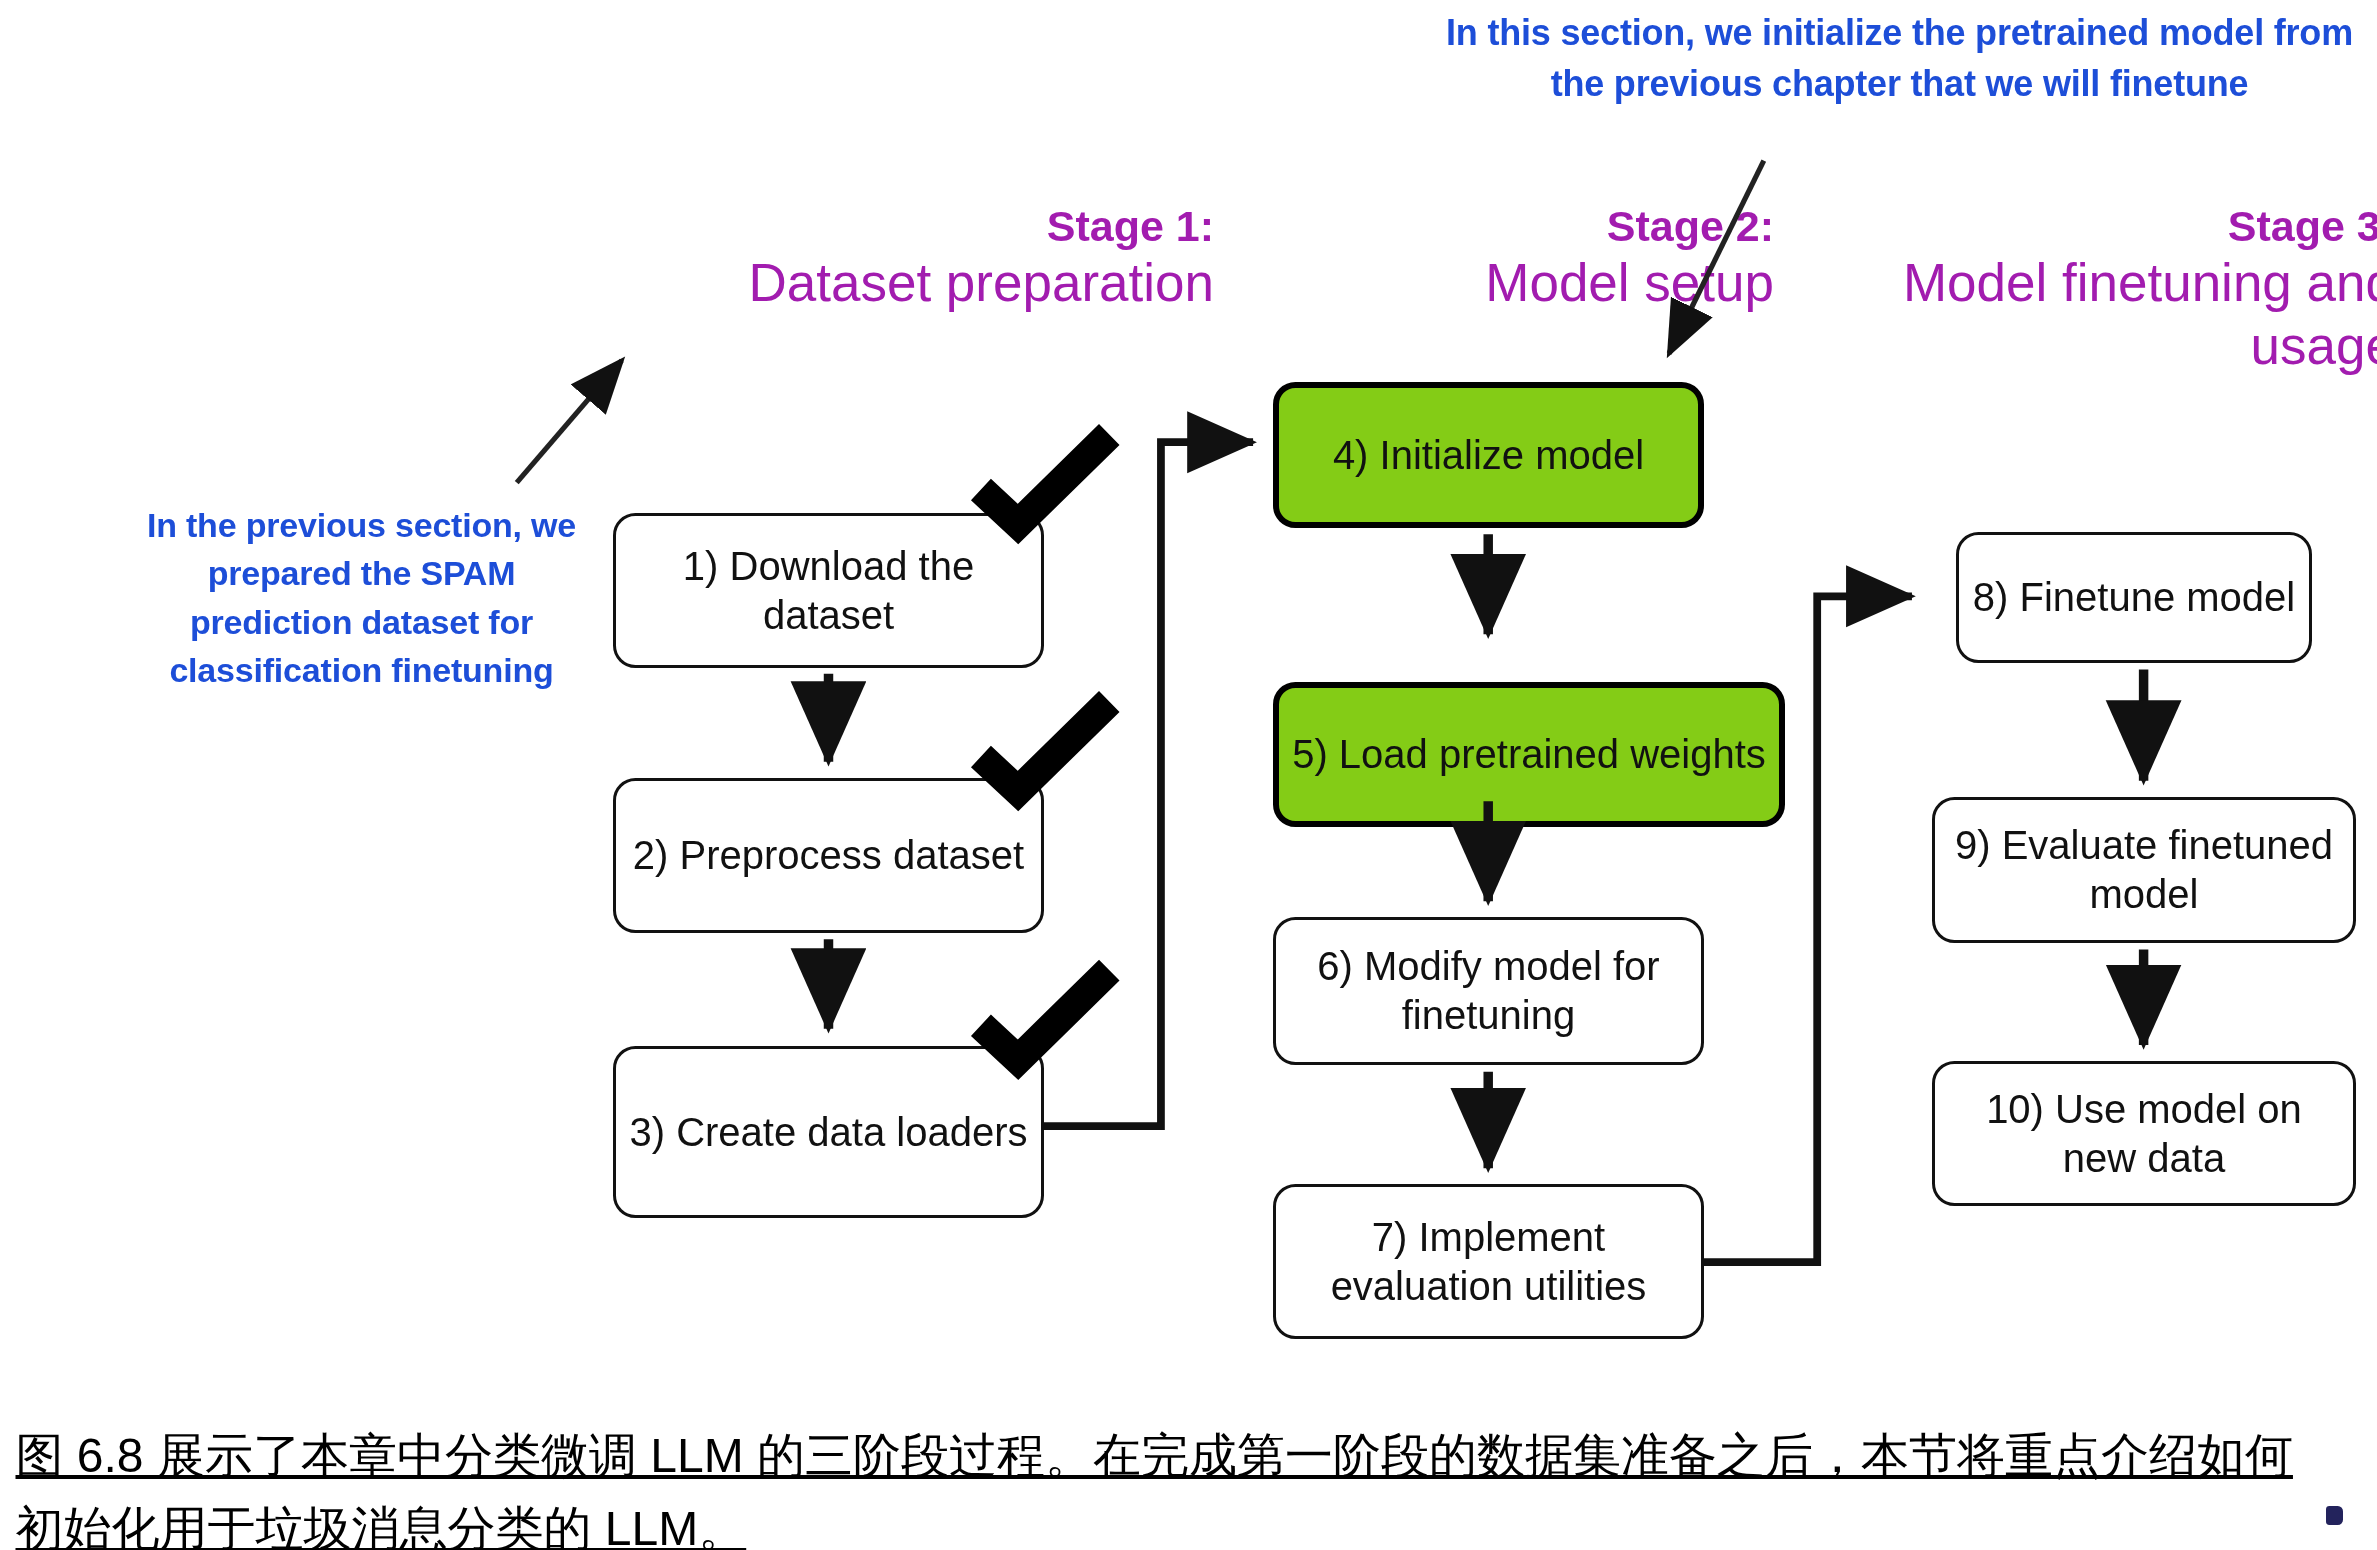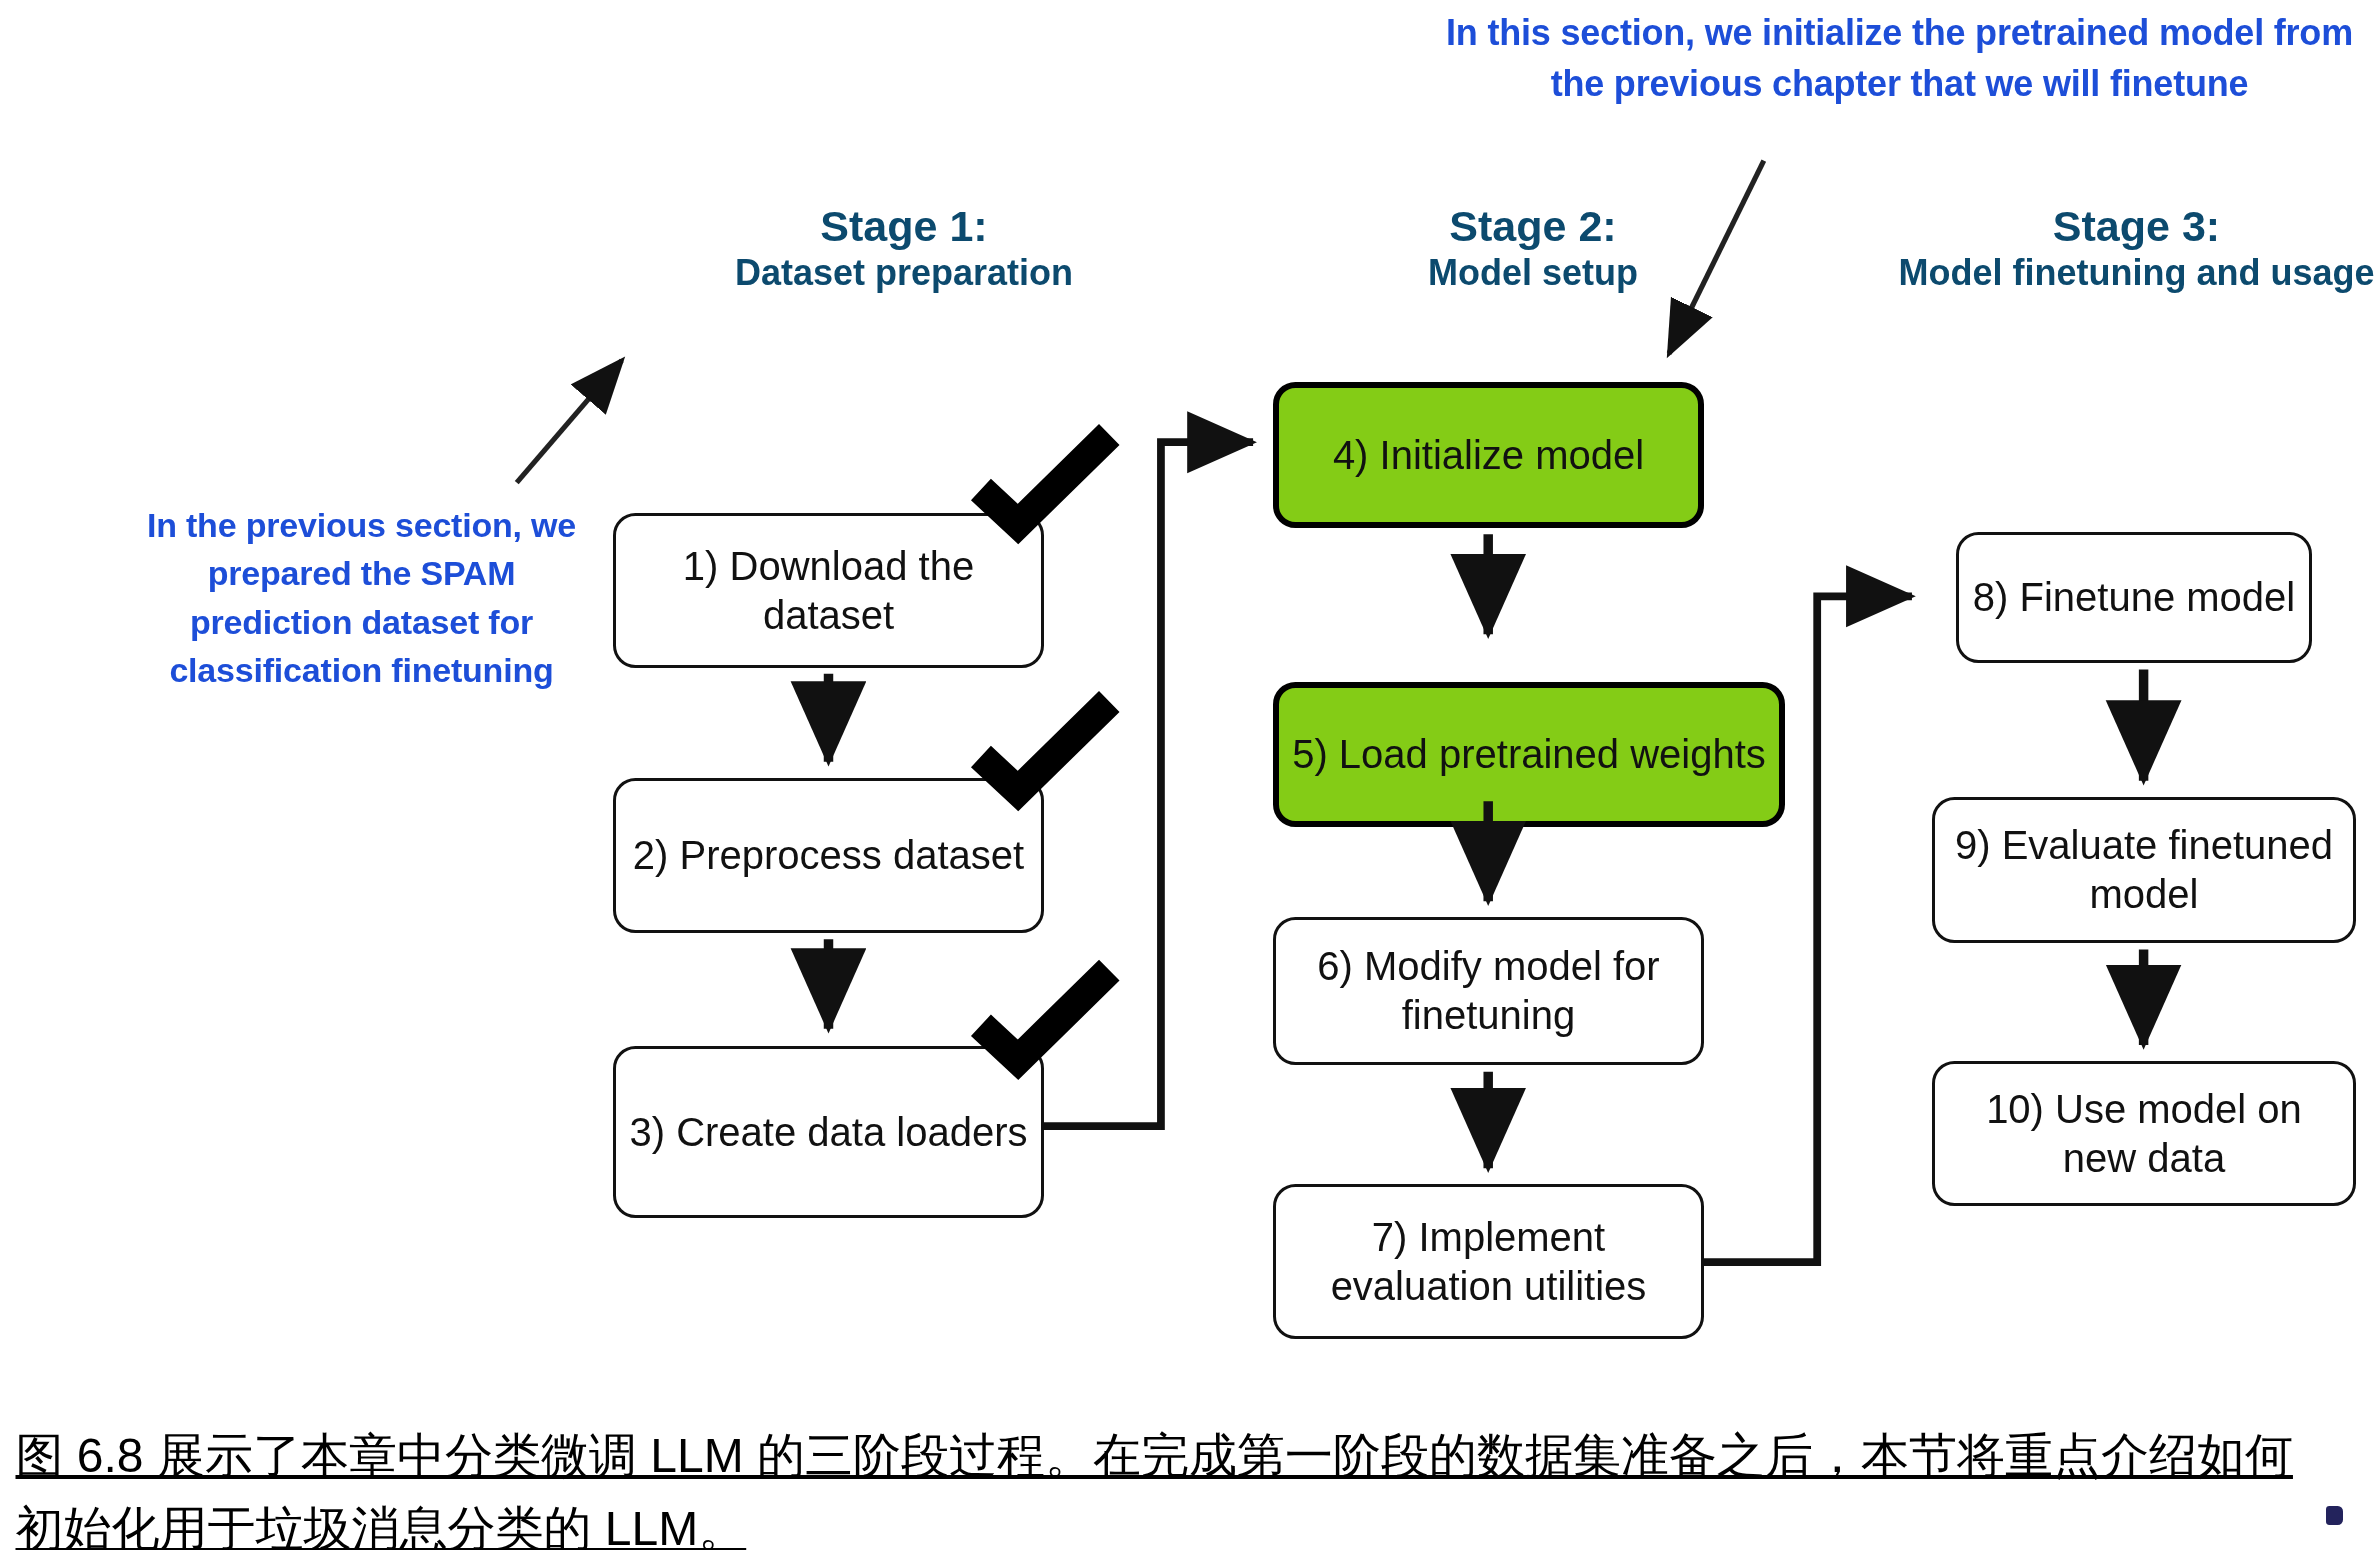--- a/index.html
+++ b/index.html
@@ -8,23 +8,23 @@
 
   #stage{position:absolute;left:0;top:0;width:2377px;height:1551px;}
 
   
   .annot{position:absolute;font-weight:bold;color:#1d4ed8;text-align:center;
          line-height:1.42;letter-spacing:-0.2px;}
   #annot-top{left:1430px;top:6.9px;width:939px;font-size:36px;}
   #annot-left{left:129px;top:501px;width:465px;font-size:34px;}
 
   
-  .stage-head{position:absolute;text-align:center;color:#0c4a6e;}
+  .stage-head{position:absolute;text-align:right;color:#a21caf;}
   .stage-head .t1{font-size:43px;font-weight:bold;line-height:1.22;}
-  .stage-head .t2{font-size:36px;font-weight:bold;line-height:1.18;}
+  .stage-head .t2{font-size:53px;font-weight:normal;line-height:1.18;}
   #head-1{left:594px;top:200px;width:620px;}
   #head-2{left:1292px;top:200px;width:482px;}
   #head-3{left:1878px;top:200px;width:517px;}
 
   
   .box{position:absolute;box-sizing:border-box;border:3.4px solid #111;
        border-radius:22.4px;background:#ffffff;display:flex;align-items:center;
        justify-content:center;text-align:center;color:#111;font-size:40px;
        line-height:1.22;padding:0 12px;}
   .box.blue{background:#84cc16;border-width:6.9px;border-color:#000;}

